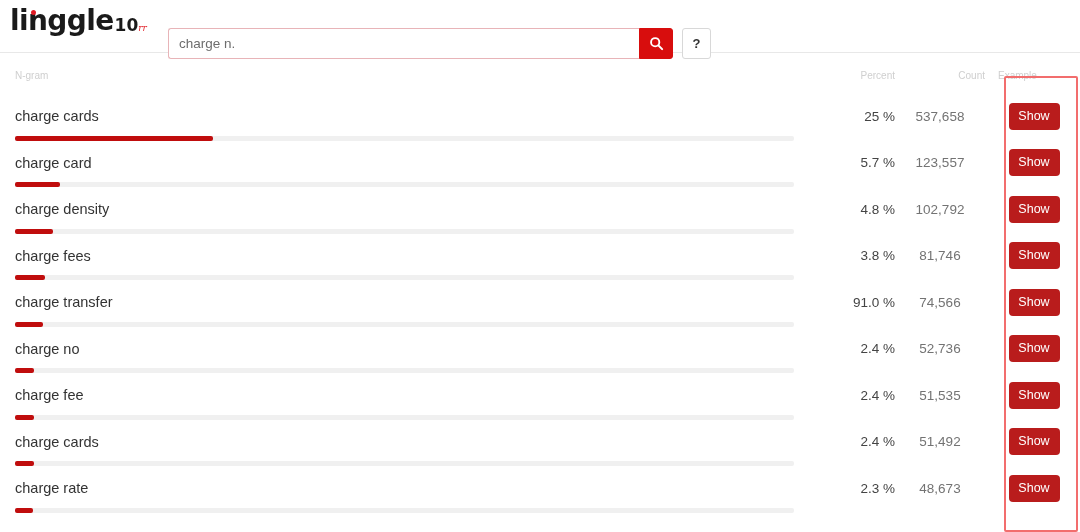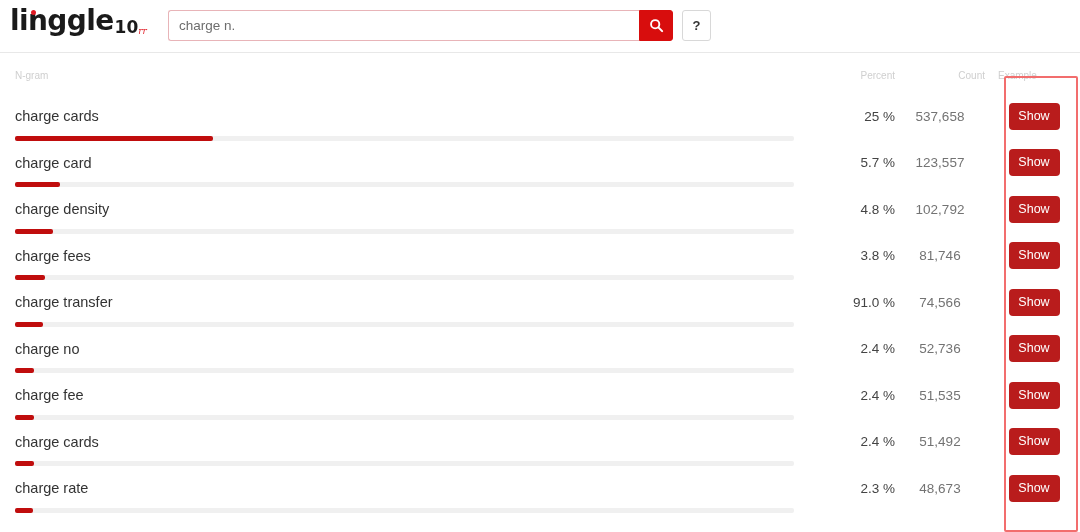--- a/index.html
+++ b/index.html
@@ -15,21 +15,21 @@
   .header {
     position: relative;
     height: 53px;
     background: #ffffff;
     border-bottom: 1px solid #e8e8e8;
   }
   .logo {
     position: absolute;
     left: 10px; top: 6px;
     display: flex;
-    align-items: flex-end;
+    align-items: center;
     user-select: none;
   }
   .logo-word {
     font-family: "DejaVu Sans", sans-serif;
     font-size: 28px;
     font-weight: 700;
     letter-spacing: -0.6px;
     color: #1a1a1a;
     line-height: 30px;
   }
@@ -54,21 +54,21 @@
     font-size: 9px;
     font-style: italic;
     font-weight: 400;
     color: #e01b24;
     line-height: 9px;
     margin-top: 15px;
   }
 
   .search-wrap {
     position: absolute;
-    left: 168px; top: 10px;
+    left: 168px; top: 28px;
     display: flex;
     align-items: stretch;
     height: 31px;
   }
   .search-input {
     width: 471px;
     height: 31px;
     border: 1px solid #e8b4b8;
     border-right: none;
     border-radius: 3px 0 0 3px;

